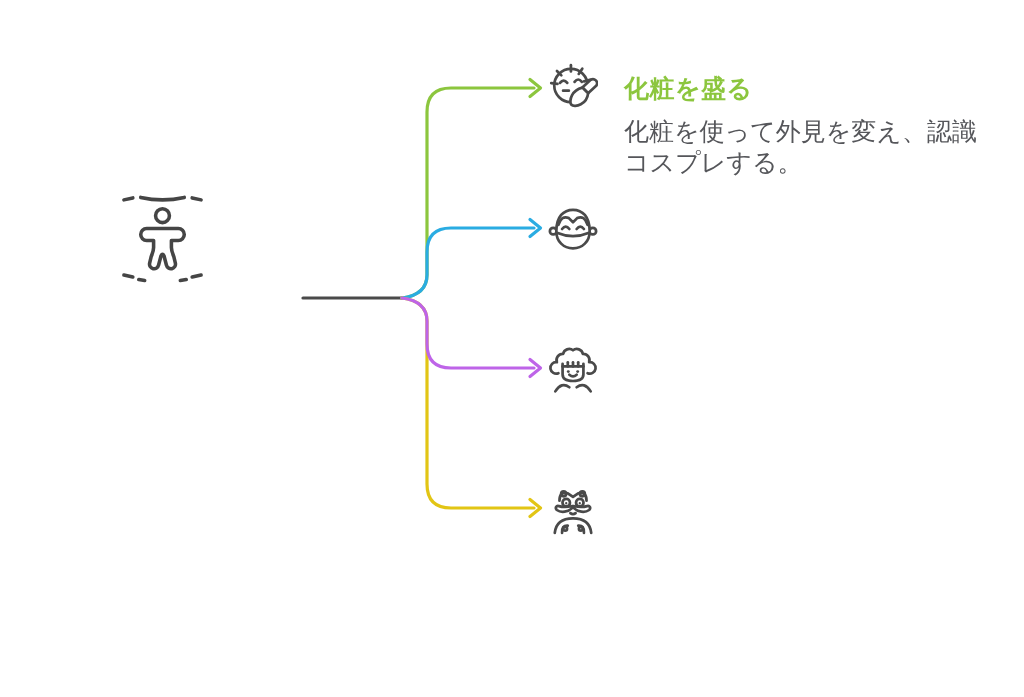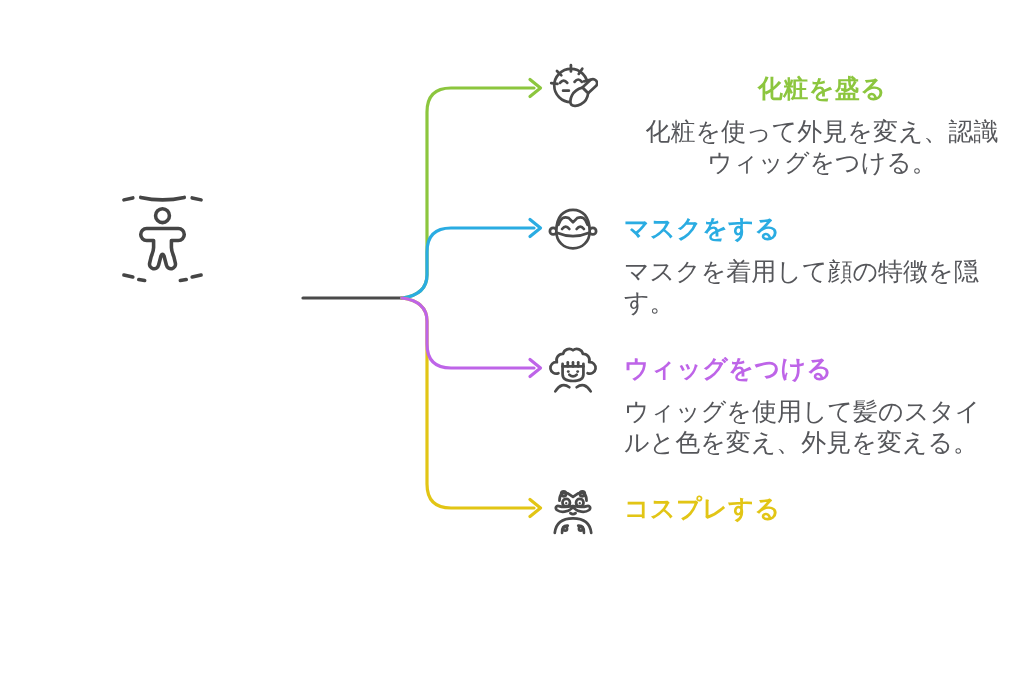--- a/index.html
+++ b/index.html
@@ -6,21 +6,21 @@
   .stage{position:relative;width:1024px;height:697px;background:#ffffff;overflow:hidden;
          font-family:"Liberation Sans",sans-serif;}
   .connectors{position:absolute;left:0;top:0;width:1024px;height:697px;}
   .edge{fill:none;stroke-width:3.2px;stroke-linecap:round;stroke-linejoin:round;}
   .root-icon{position:absolute;left:115px;top:183px;}
   .root-label{position:absolute;left:20px;top:295px;width:280px;text-align:center;
               font-size:25px;font-weight:700;color:#3F4045;letter-spacing:1px;line-height:28px;}
   .branch{position:absolute;left:624px;width:396px;}
   .branch .title{font-size:25px;font-weight:700;line-height:30px;letter-spacing:0.5px;}
   .branch .desc{margin-top:13px;font-size:25px;line-height:31px;color:#55565A;white-space:pre-line;}
-  .b0{top:73px;text-align:center;} .b1{top:213px;} .b2{top:353px;} .b3{top:493px;}
+  .b0{top:73px;} .b1{top:213px;} .b2{top:353px;} .b3{top:493px;}
   .node-icon{position:absolute;left:548px;width:50px;height:50px;}
   .i0{top:61px;} .i1{top:203px;} .i2{top:344px;} .i3{top:485px;}
   .glyph{fill:none;stroke:#4A4A4A;stroke-width:2.6px;stroke-linecap:round;stroke-linejoin:round;}
   .glyph-thick{fill:none;stroke:#454545;stroke-width:3.6px;stroke-linecap:round;stroke-linejoin:round;}
   .glyph-fill{fill:#4A4A4A;stroke:none;}
   .whitefill{fill:#ffffff;}
 </style>
 </head>
 <body>
 
@@ -67,60 +67,50 @@
       <path d="M11.5,21 Q15,16.5 18.5,21"></path>
       <path d="M25.5,20 Q29,15.5 32.5,20"></path>
       <path d="M14.5,28.5 L20,28.5"></path>
       <path class="whitefill" d="M41,18 a4,4 0 0 1 5.5,5.5 L38.5,31 L33,25.5 Z"></path>
       <path class="whitefill" d="M33,25.5 L38.5,31 C38,35.5 35.5,39.5 31.5,41.5 C28,43.3 24,43.5 22.5,42 C21,40.5 21.2,36.5 23,33 C25,29 29,26.5 33,25.5 Z"></path>
     </g>
   </svg>
   <div class="branch b0">
     <div class="title" style="color: rgb(140, 198, 62);">化粧を盛る</div>
     <div class="desc">化粧を使って外見を変え、認識
-ウィッグをつける。</div>
+コスプレする。</div>
   </div>
 
   <svg class="node-icon i1" viewBox="0 0 48 48">
     <g class="glyph">
       <circle cx="5" cy="27" r="3.2"></circle>
       <circle cx="43" cy="27" r="3.2"></circle>
       <path class="whitefill" d="M8,27 C8,13 15,6.5 24,6.5 C33,6.5 40,13 40,27 C40,37 33,43.5 24,43.5 C15,43.5 8,37 8,27 Z"></path>
       <path d="M10,21 Q13,11.5 20,14.5 L24,18.5 L28,14.5 Q35,11.5 38,21"></path>
       <path d="M13.5,25 Q17,20.5 20.5,25"></path>
       <path d="M27.5,25 Q31,20.5 34.5,25"></path>
       <path d="M8.5,28.5 Q24,35 39.5,28.5"></path>
     </g>
   </svg>
-  <div class="branch b1">
-    <div class="title" style="color: rgb(42, 172, 226);">マスクをする</div>
-    <div class="desc">マスクを着用して顔の特徴を隠
-す。</div>
-  </div>
 
   <svg class="node-icon i2" viewBox="0 0 48 48">
     <g class="glyph">
       <path class="whitefill" d="M10,28 A5.5,5.5 0 1 1 8.5,17.5 A6,6 0 0 1 14.5,9.5 A6,6 0 0 1 24,6 A6,6 0 0 1 33.5,9.5 A6,6 0 0 1 39.5,17.5 A5.5,5.5 0 1 1 38,28"></path>
       <path class="whitefill" d="M14,19 L14,29 Q14,35.5 24,35.5 Q34,35.5 34,29 L34,19"></path>
       <path d="M14,21.5 H34"></path>
       <path d="M19,17.5 V21.5"></path>
       <path d="M24,17.5 V21.5"></path>
       <path d="M29,17.5 V21.5"></path>
       <circle class="glyph-fill" cx="19.5" cy="26.5" r="1.4"></circle>
       <circle class="glyph-fill" cx="28.5" cy="26.5" r="1.4"></circle>
       <path d="M20.5,29.5 Q24,32.5 27.5,29.5"></path>
       <path d="M7,45.5 Q13,36 20.5,41.5"></path>
       <path d="M41,45.5 Q35,36 27.5,41.5"></path>
     </g>
   </svg>
-  <div class="branch b2">
-    <div class="title" style="color: rgb(190, 100, 232);">ウィッグをつける</div>
-    <div class="desc">ウィッグを使用して髪のスタイ
-ルと色を変え、外見を変える。</div>
-  </div>
 
   <svg class="node-icon i3" viewBox="0 0 48 48">
     <g class="glyph">
       <path d="M11,15 Q11,6 19,8 L24,11.5 L29,8 Q37,6 37,15"></path>
       <circle cx="15" cy="8.5" r="2.4"></circle>
       <circle cx="33" cy="8.5" r="2.4"></circle>
       <circle cx="17.5" cy="17" r="3.6"></circle>
       <circle cx="30.5" cy="17" r="3.6"></circle>
       <circle class="glyph-fill" cx="17.5" cy="17.5" r="1.1"></circle>
       <circle class="glyph-fill" cx="30.5" cy="17.5" r="1.1"></circle>
@@ -128,16 +118,15 @@
       <path class="whitefill" d="M24.5,22 C28.5,26 35.5,27 39.5,24 C41.5,22 40,19.5 37.5,20.3 C33,21.7 29,21.2 24.5,20.2 Z"></path>
       <path d="M21.5,27 Q24,29 26.5,27"></path>
       <path d="M6.5,46 C7.5,36.5 14,32 24,32 C34,32 40.5,36.5 41.5,46"></path>
       <path d="M13.5,46 Q13,38.5 19,39"></path>
       <path d="M34.5,46 Q35,38.5 29,39"></path>
       <circle cx="16.5" cy="42" r="1.8"></circle>
       <circle cx="31.5" cy="42" r="1.8"></circle>
     </g>
   </svg>
   <div class="branch b3">
-    <div class="title" style="color: rgb(226, 197, 21);">コスプレする</div>
   </div>
 
 </div>
 
 </body></html>

